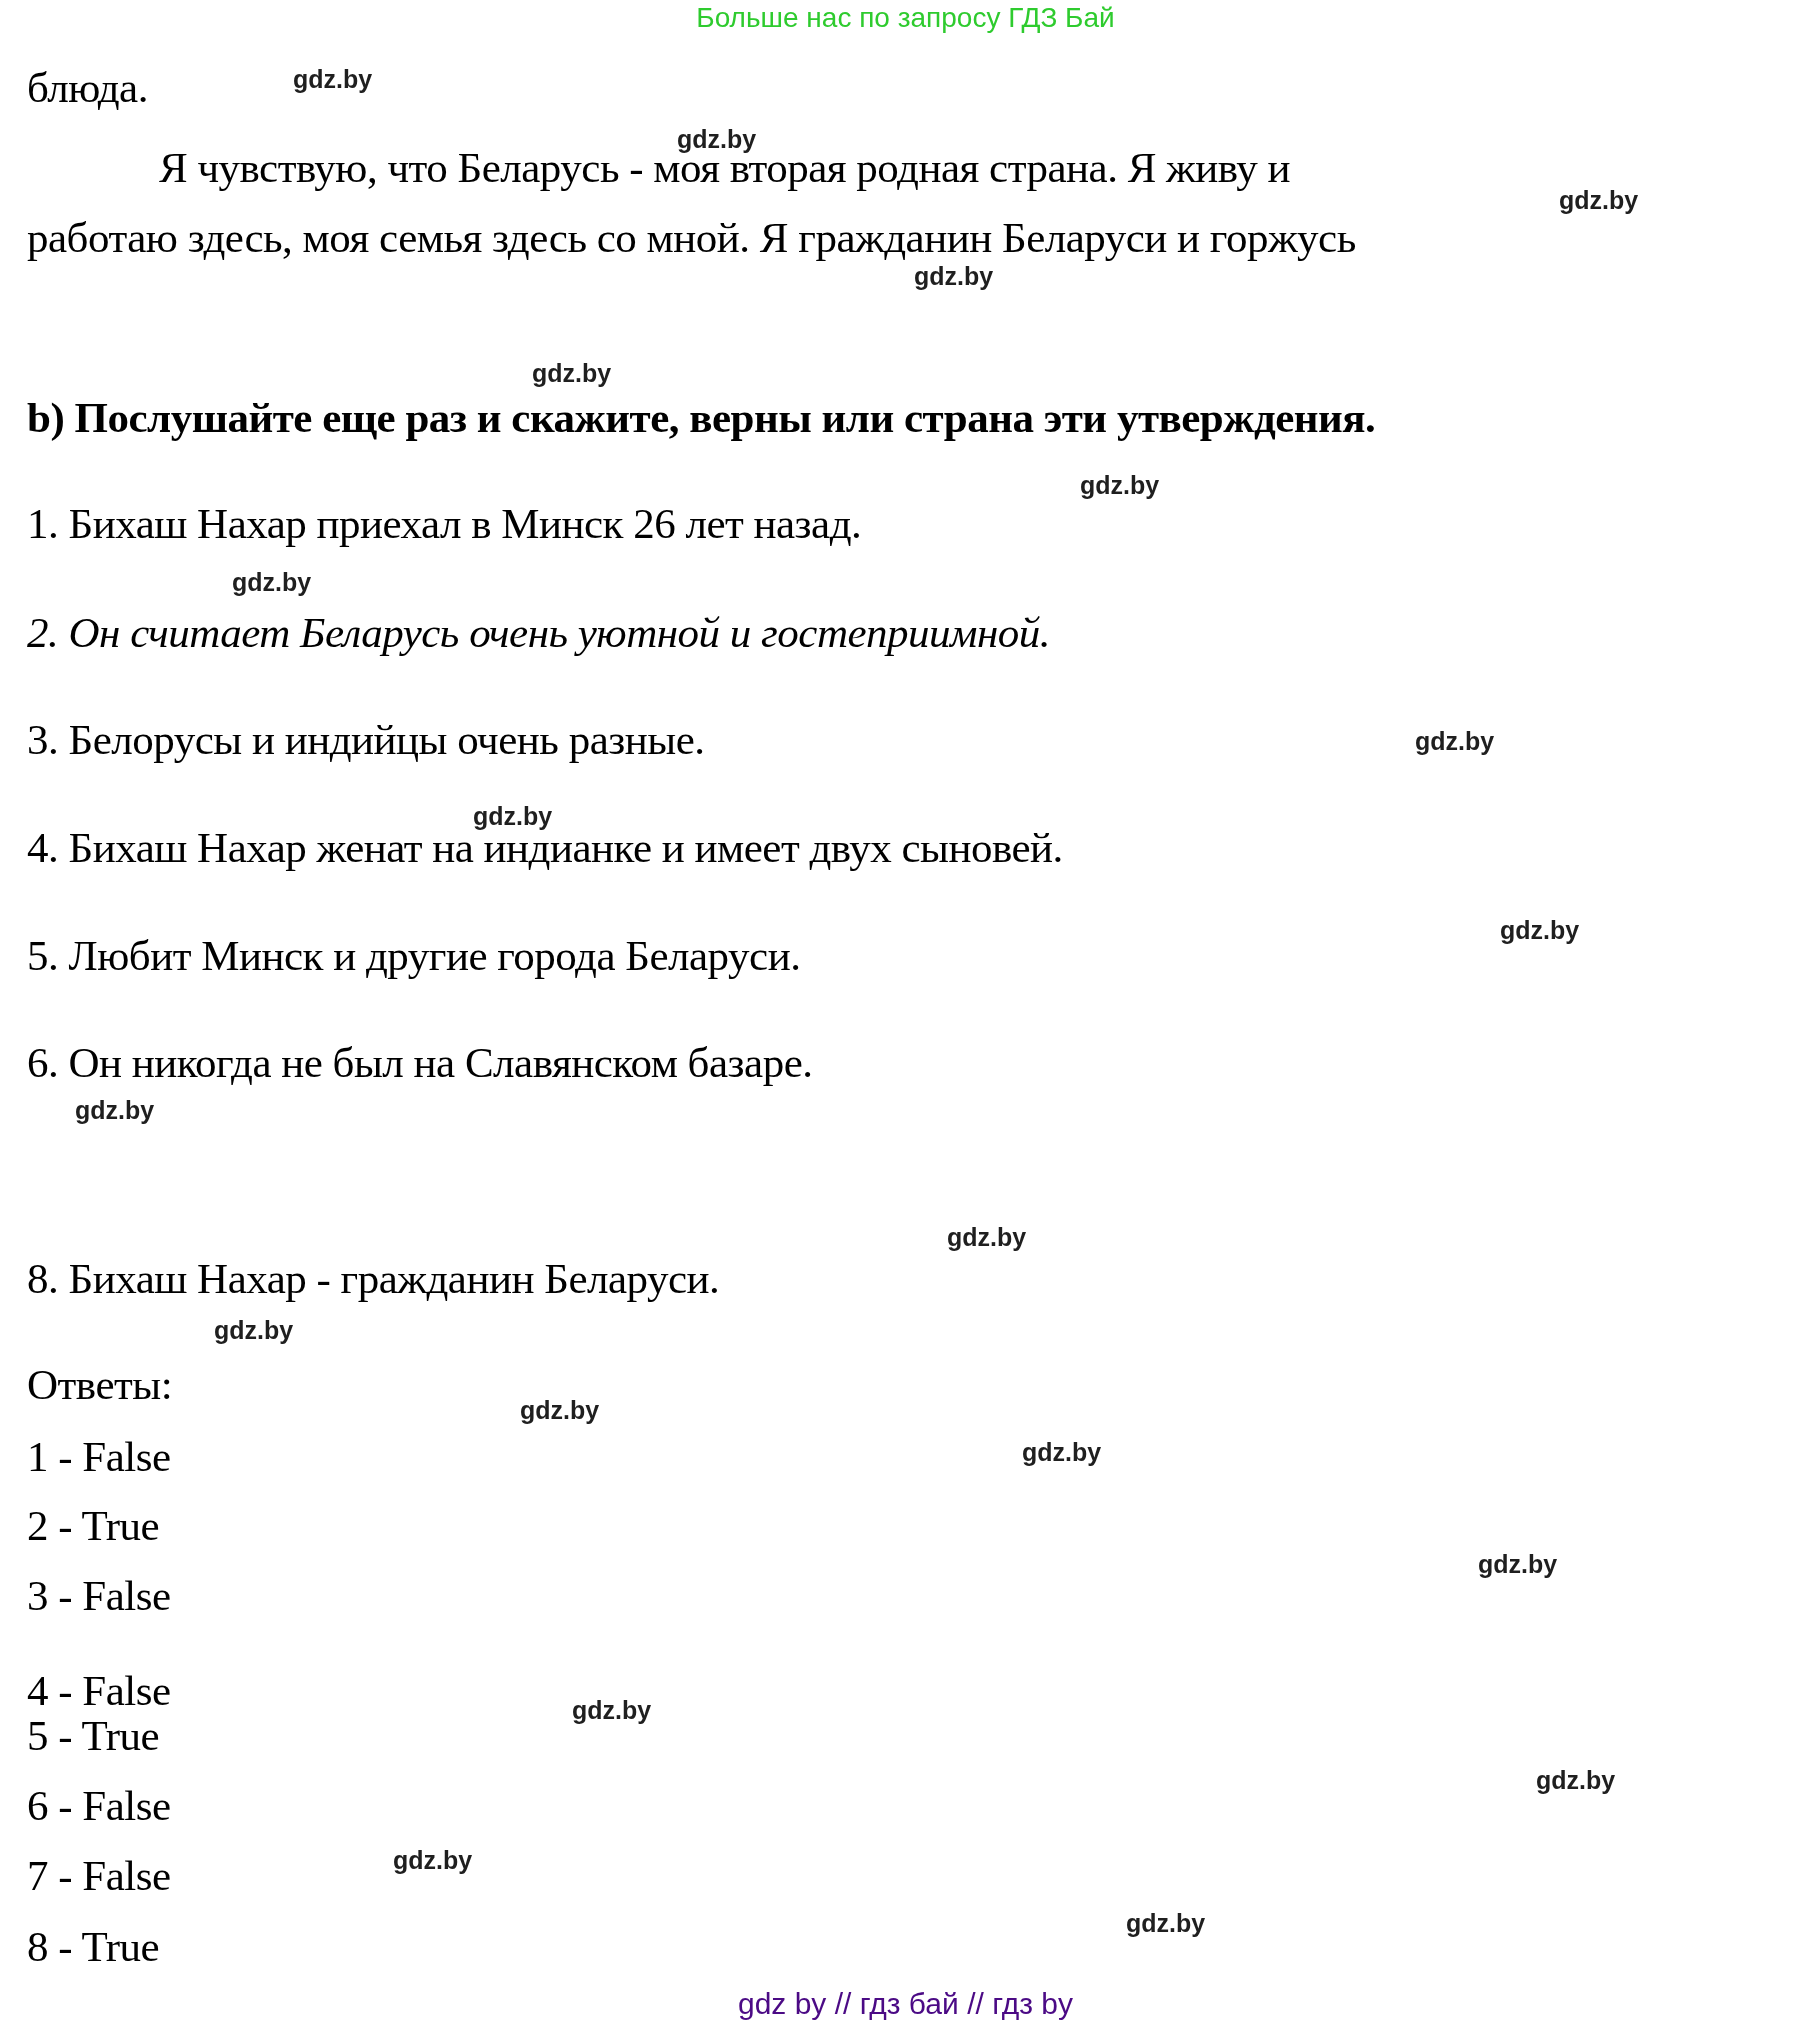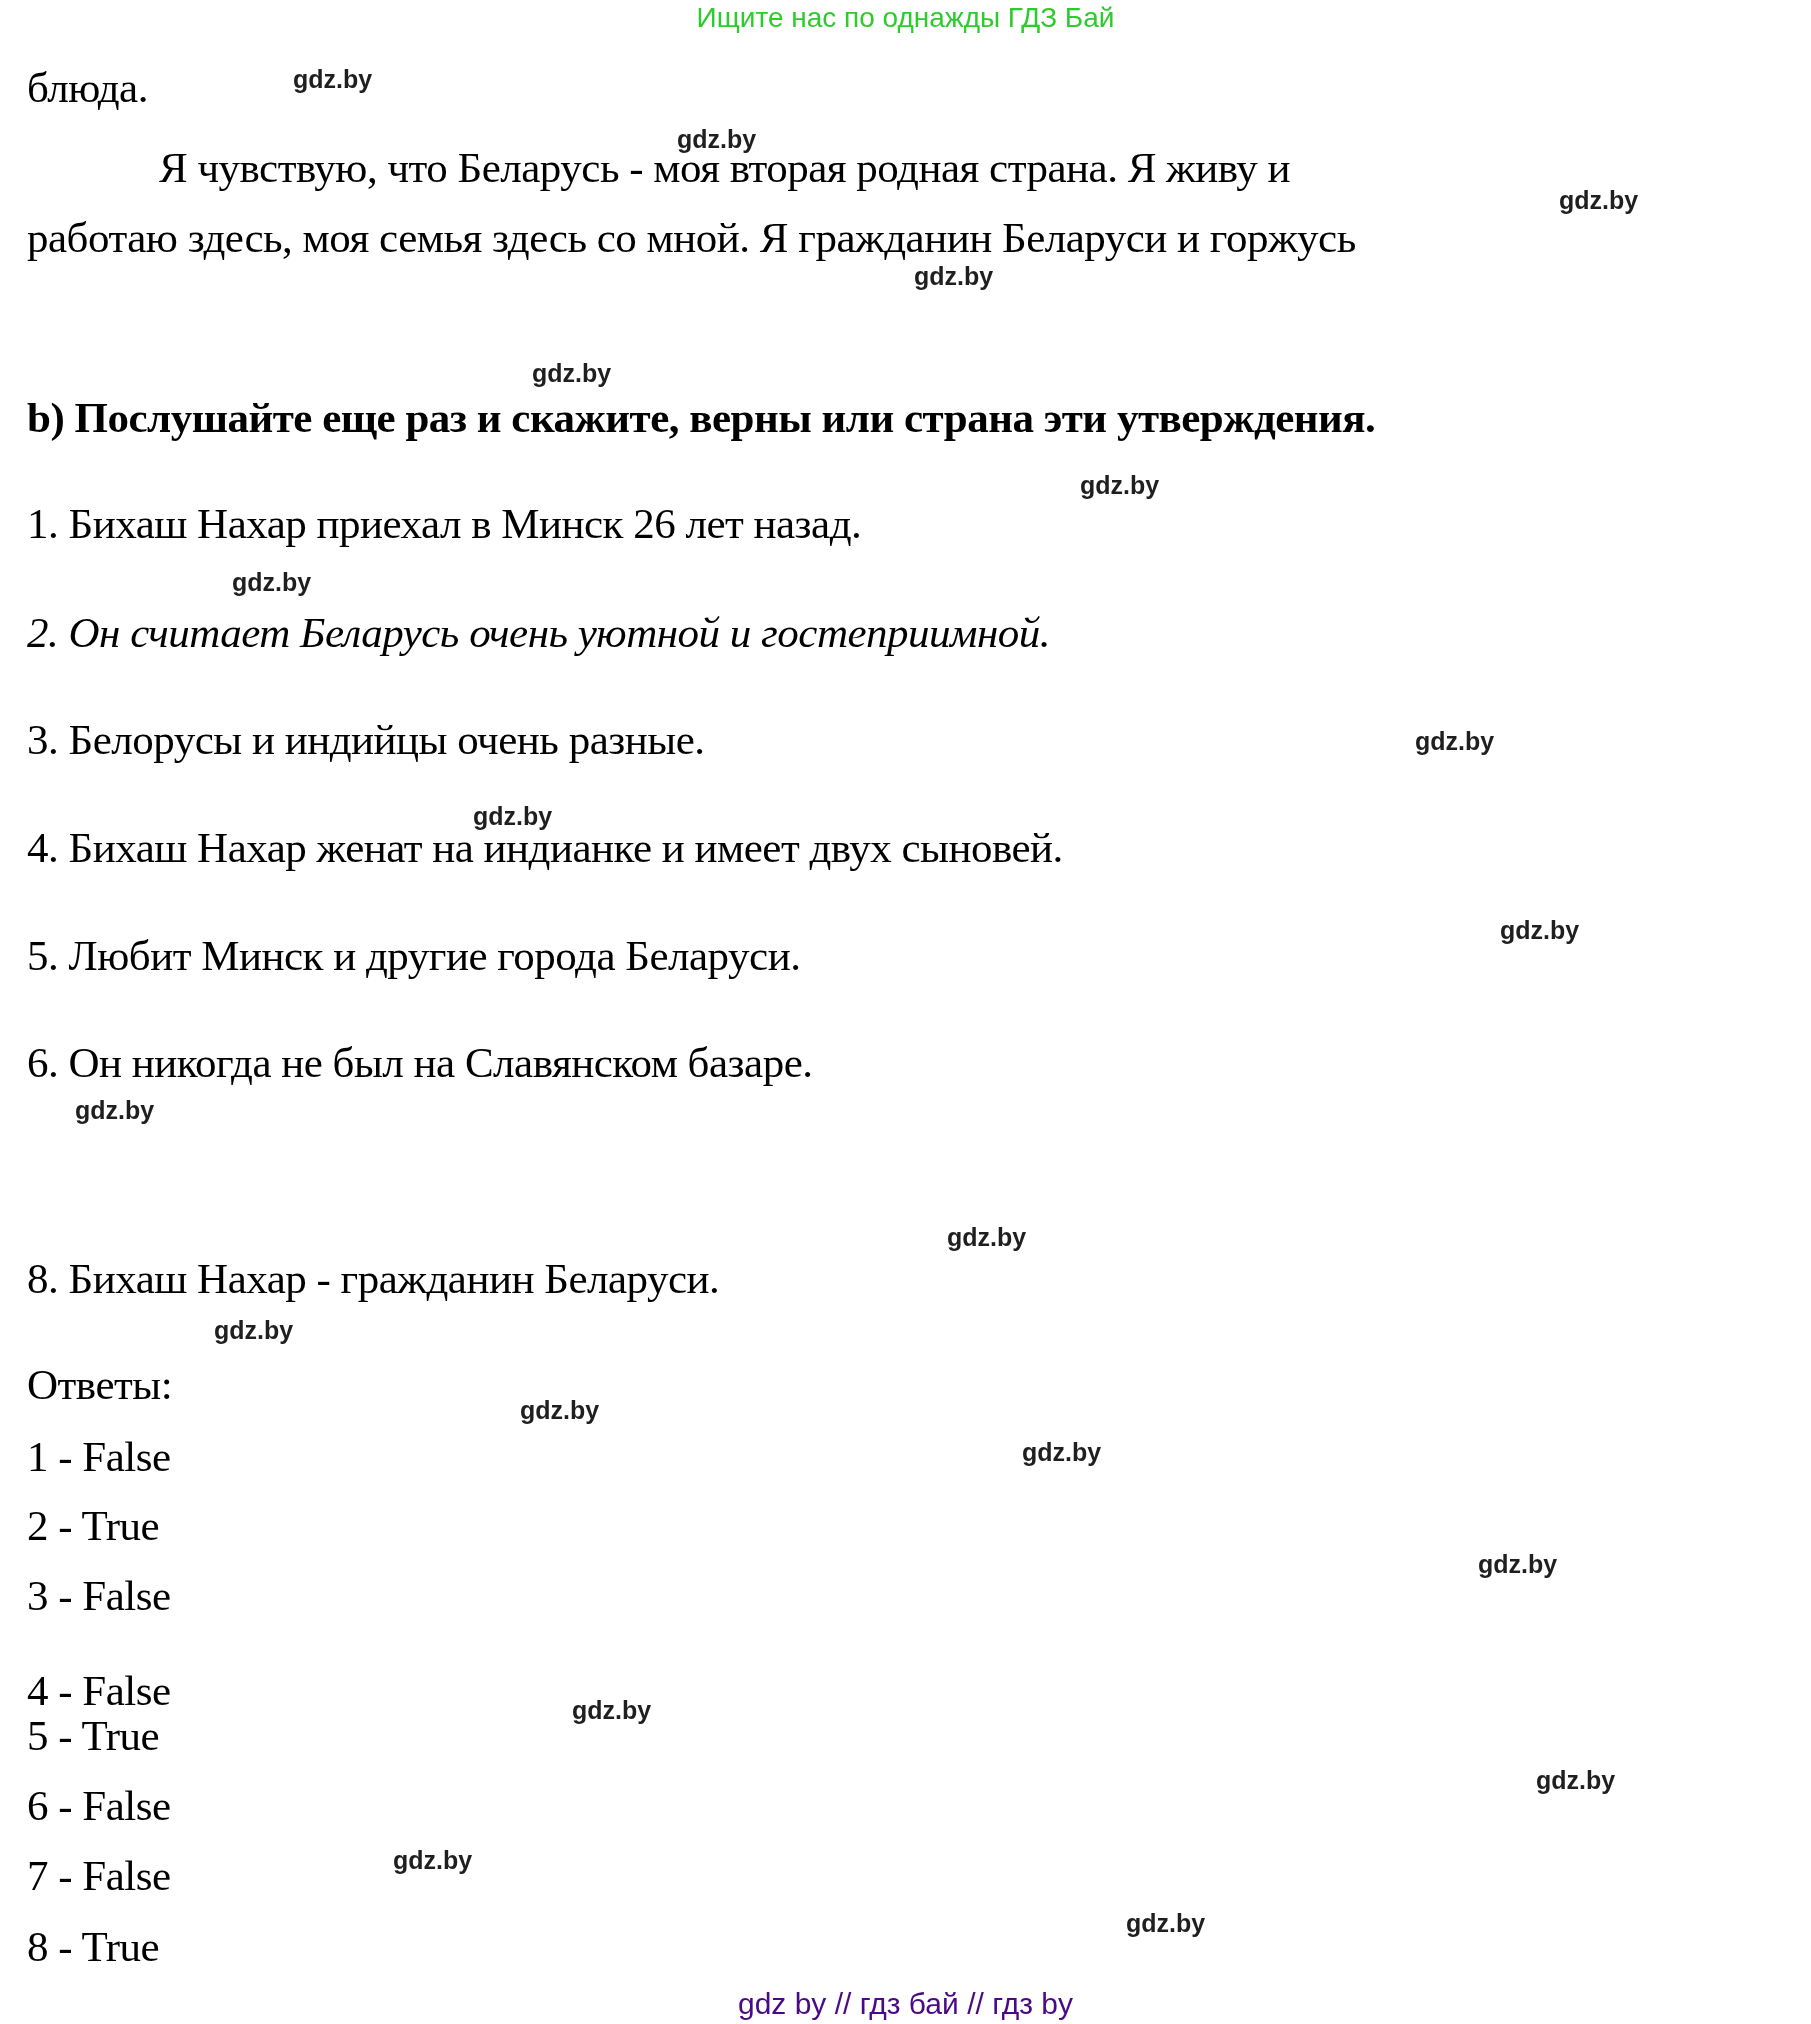--- a/index.html
+++ b/index.html
@@ -51,21 +51,21 @@
     font-size:30px;
     color:var(--footer-purple);
     white-space:nowrap;
   }
 </style>
 </head>
 <body>
 
 <div class="page">
 
-  <div class="promo">Ищите нас по однажды ГДЗ Бай</div>
+  <div class="promo">Больше нас по запросу ГДЗ Бай</div>
 
   <span class="wm" style="left:293px;top:65px;">gdz.by</span>
   <span class="wm" style="left:677px;top:125px;">gdz.by</span>
   <span class="wm" style="left:1559px;top:186px;">gdz.by</span>
   <span class="wm" style="left:914px;top:262px;">gdz.by</span>
   <span class="wm" style="left:532px;top:359px;">gdz.by</span>
   <span class="wm" style="left:1080px;top:471px;">gdz.by</span>
   <span class="wm" style="left:232px;top:568px;">gdz.by</span>
   <span class="wm" style="left:1415px;top:727px;">gdz.by</span>
   <span class="wm" style="left:473px;top:802px;">gdz.by</span>

